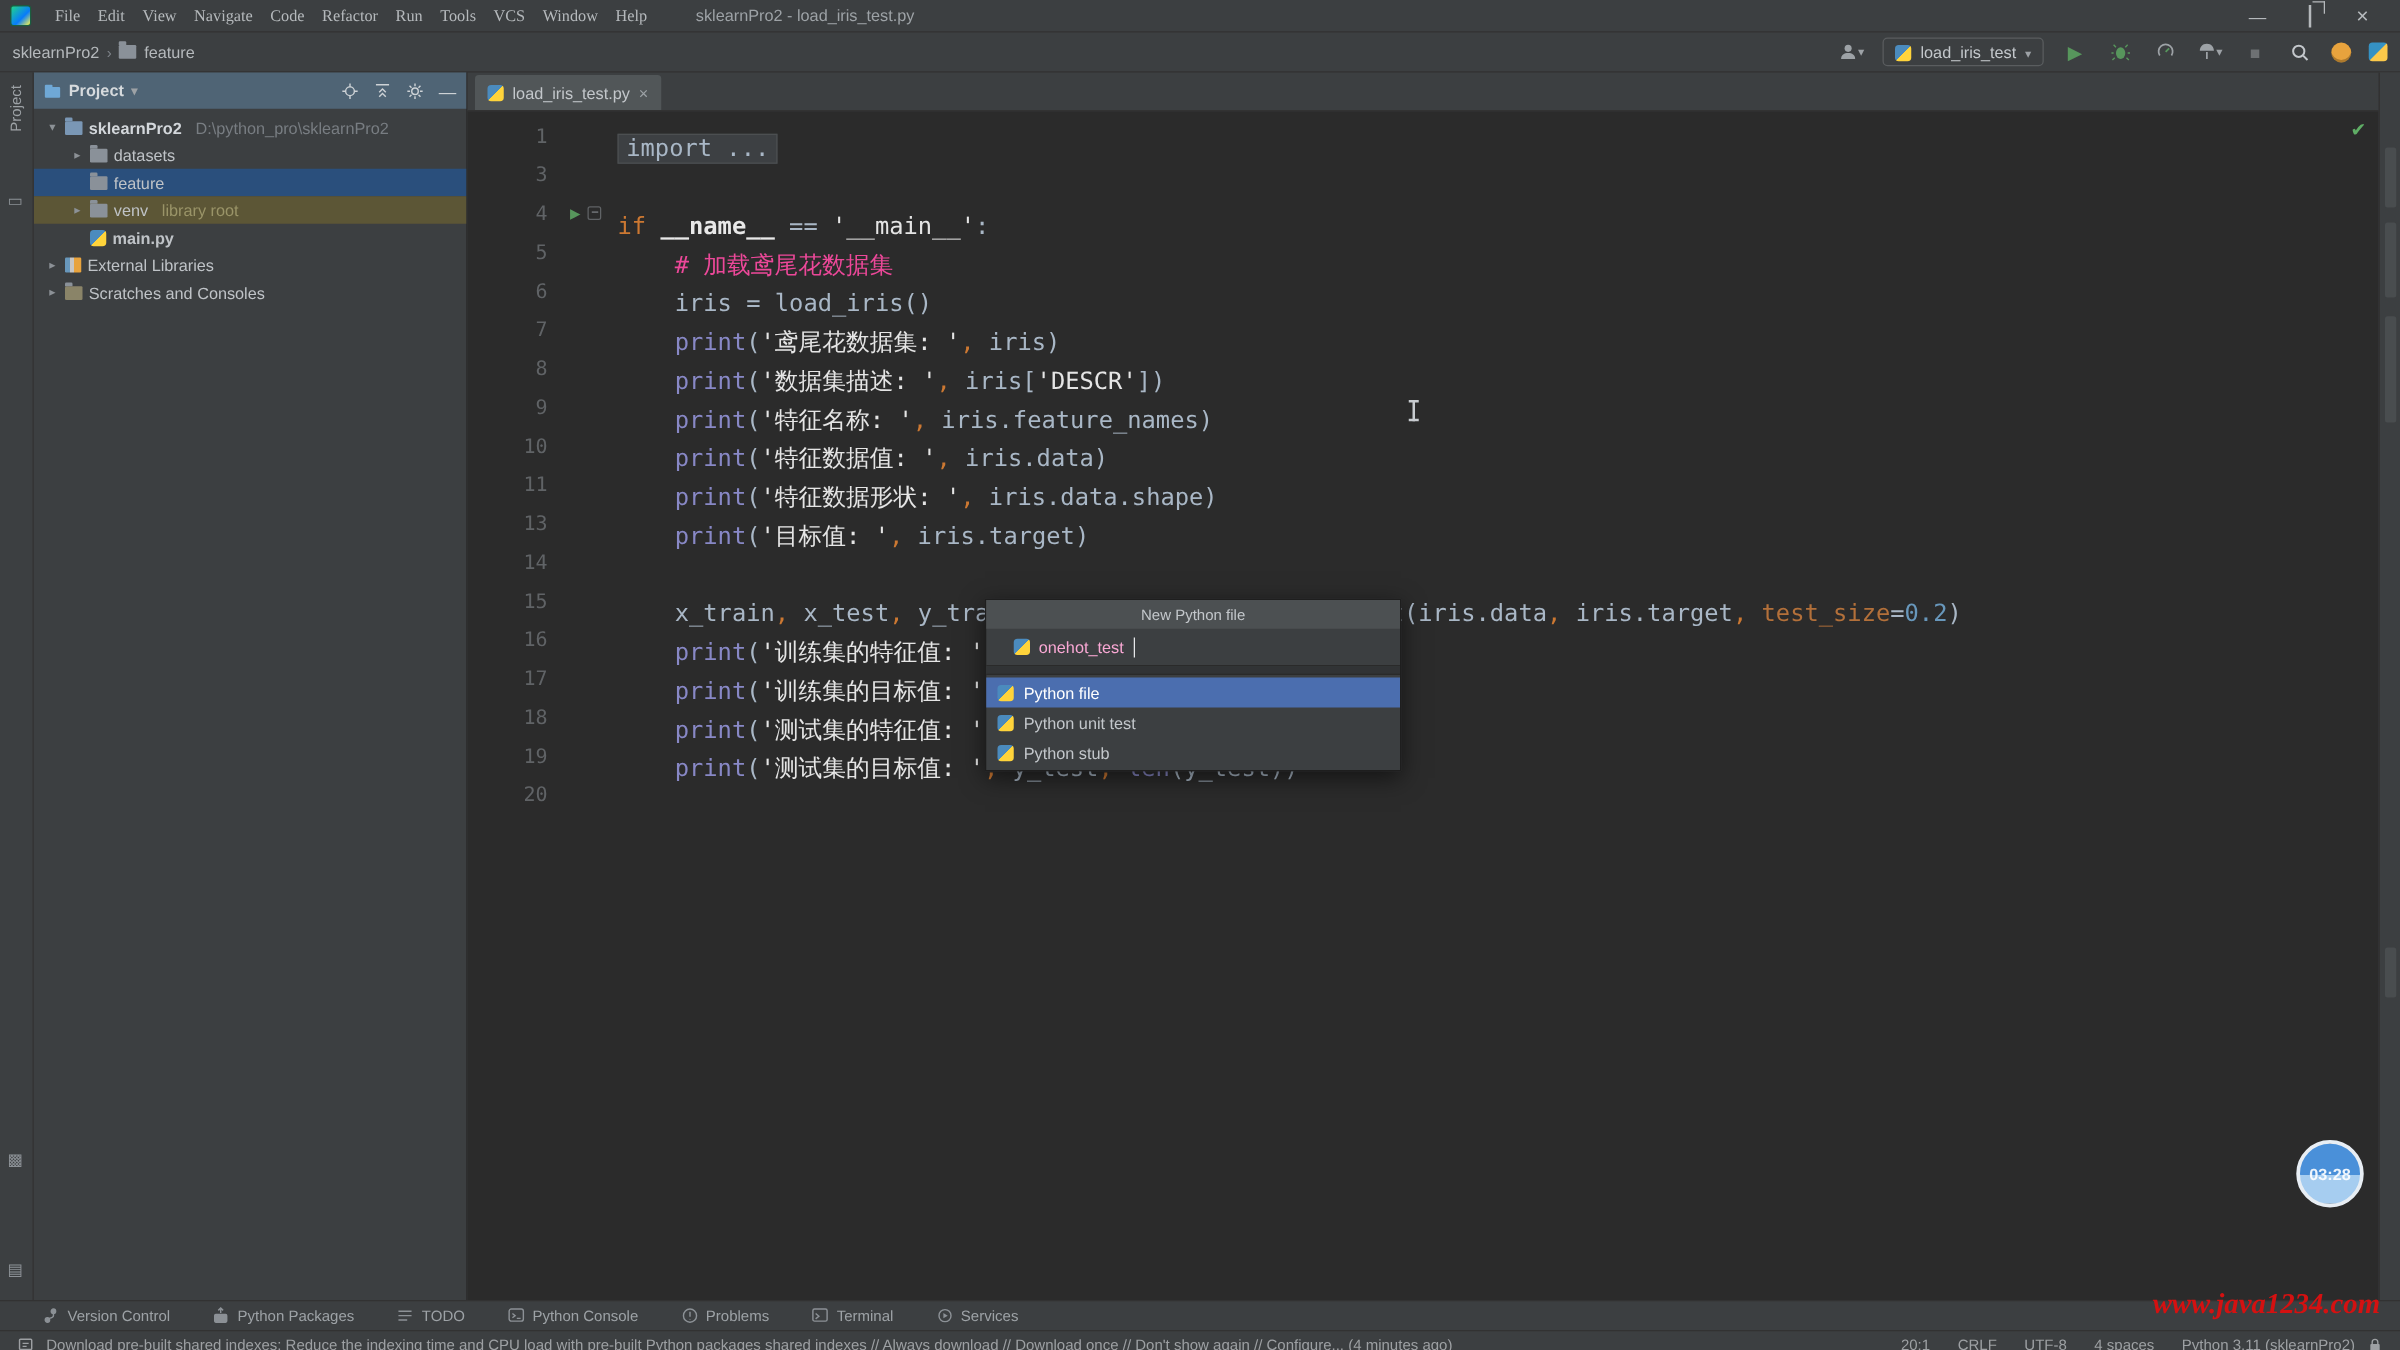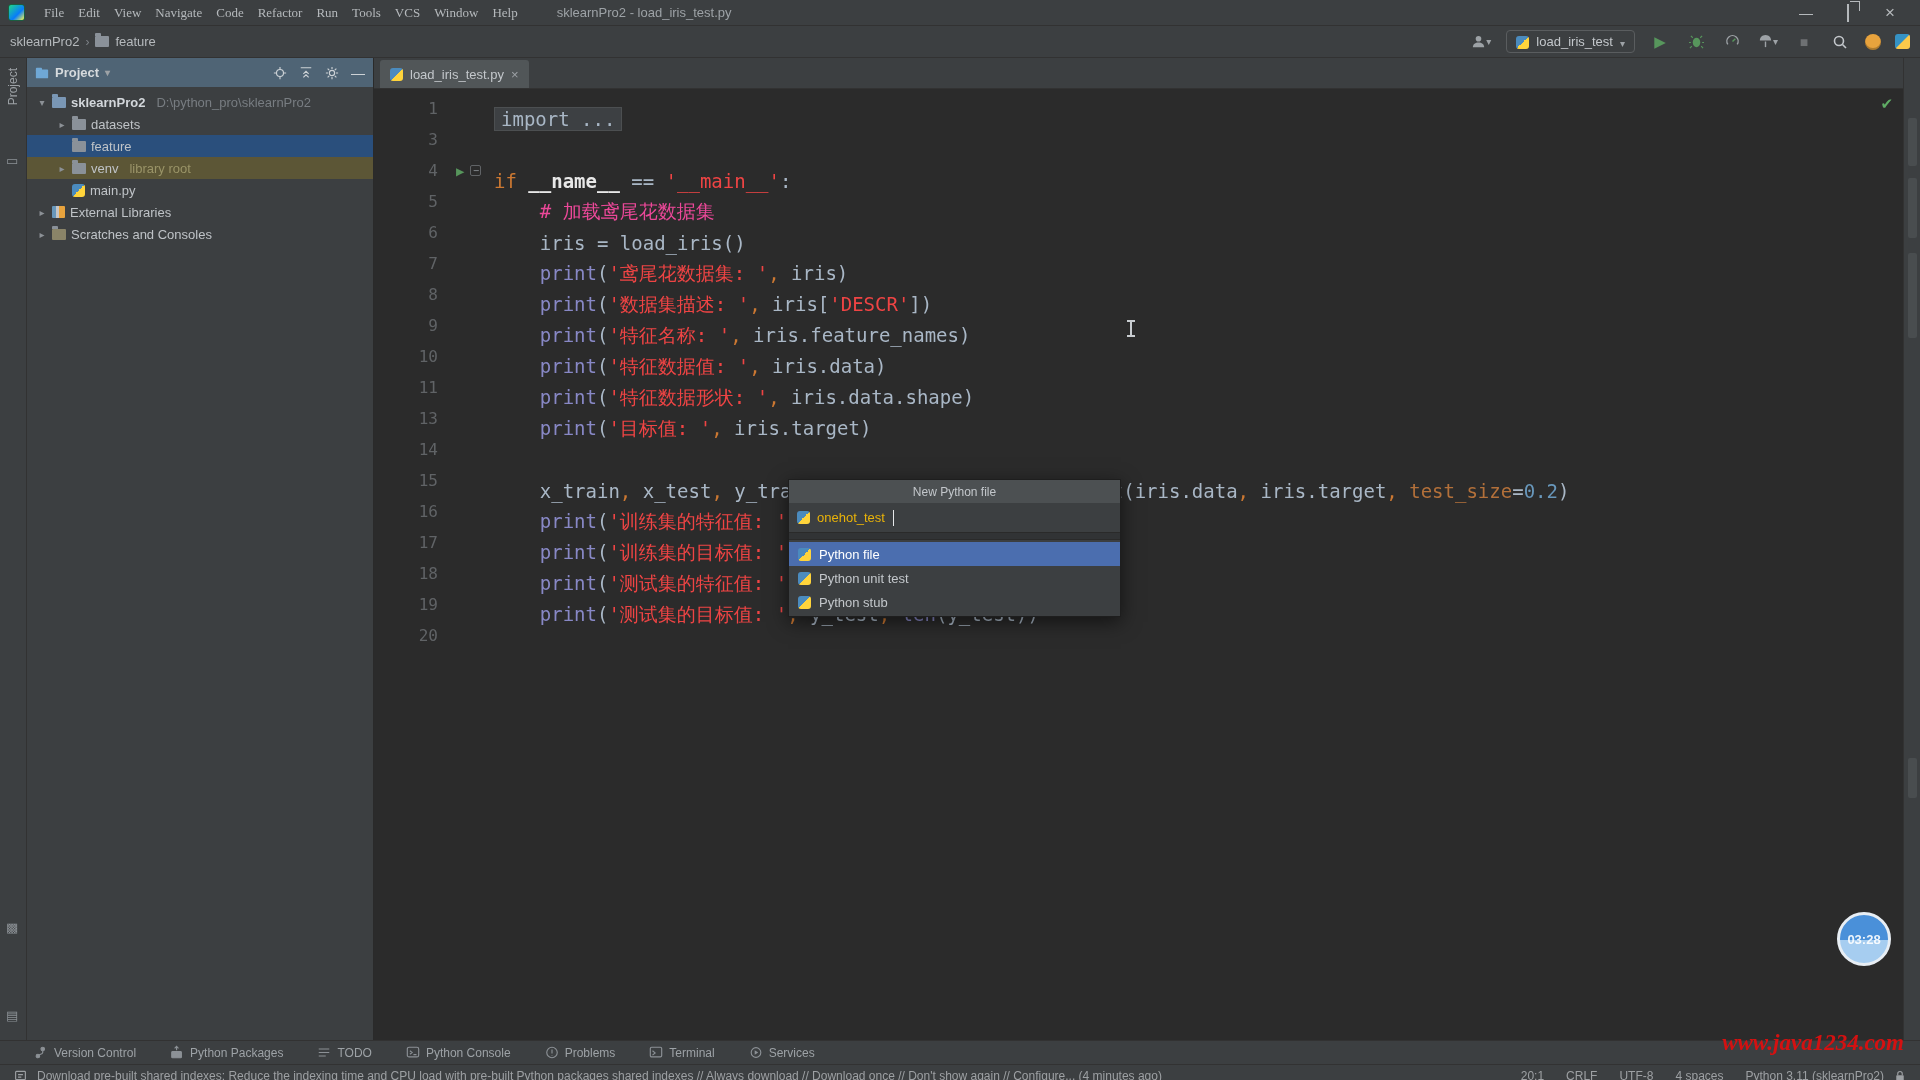--- a/index.html
+++ b/index.html
@@ -80,35 +80,35 @@
   .editor-check { position:absolute; right:10px; top:37px; color:#5fad65; font-size:15px; }
   .code { flex:1; position:relative; font-family:"DejaVu Sans Mono", monospace; font-size:19px; padding-top:4px; }
   .code-line { height:31px; display:flex; align-items:center; }
   .gutter { width:78px; flex:0 0 auto; text-align:right; padding-right:14px;
             color:#606366; font-size:16px; font-family:"DejaVu Sans Mono", monospace; }
   .gcol { width:42px; flex:0 0 auto; display:flex; align-items:center; gap:6px; padding-left:4px;}
   .run-arrow { color:#57965c; font-size:14px; line-height:1; }
   .fold-sq { width:11px; height:11px; border:1px solid #606366; border-radius:2px; color:#8c9196;
              font-size:10px; line-height:9px; text-align:center; }
   .ltext { white-space:pre;margin-top:20px; }
-  .sg-p { color:#a9b7c6; } .sg-k { color:#cc7832; } .sg-s { color:#ef4444; }
+  .sg-p { color:#a9b7c6; } .sg-k { color:#cc7832; } .sg-s { color:#e5e5e5; }
   .sg-c { color:#ec4899; } .sg-f { color:#8888c6; } .sg-n { color:#6897bb; }
   .sg-a { color:#b3703a; } .sg-w { color:#e8e8e8; font-weight:bold; }
   .sg-fold { background:#3d4043; border:1px solid #4c4f51; padding:0 6px; color:#a9b7c6; }
   .mouse-ibeam { position:absolute; left:756px; top:262px; width:2px; height:17px; background:#c8ccd0; }
   .mouse-ibeam::before, .mouse-ibeam::after { content:""; position:absolute; left:-3px; width:8px; height:2px; background:#c8ccd0; }
   .mouse-ibeam::before { top:0; } .mouse-ibeam::after { bottom:0; }
 
   
   .popup { position:absolute; left:788px; top:479px; width:333px; background:#3c3f41;
            border:1px solid #1e1e1e; box-shadow:0 5px 18px rgba(0,0,0,.55); z-index:30; font-size:13px; }
   .popup-header { height:23px; background:#4c5052; color:#c3c7cb; display:flex; align-items:center;
                   justify-content:center; font-size:12px; }
-  .popup-input { height:30px; display:flex; align-items:center; gap:7px; padding:0 8px;
-                 border-bottom:1px solid #2a2a2a; color:#eab308; }
+  .popup-input { height:30px; display:flex; align-items:center; gap:7px; padding:0 22px;
+                 border-bottom:1px solid #2a2a2a; color:#f9a8d4; }
   .caret { width:1px; height:16px; background:#e6e8ea; display:inline-block; margin-left:1px; }
   .popup-gap { height:7px; background:#313335; border-bottom:1px solid #2a2a2a; }
   .popup-list { padding:2px 0; }
   .popup-item { height:24px; display:flex; align-items:center; gap:8px; padding:0 9px; color:#c3c7cb; }
   .popup-item.selected { background:#4b6eaf; color:#ffffff; }
 
   
   .toolwin-bar { height:24px; border-top:1px solid #323232; display:flex; align-items:center;
                  gap:34px; padding-left:34px; font-size:12px; color:#9da2a6; }
   .toolwin-item { display:flex; align-items:center; gap:6px; }
@@ -244,21 +244,21 @@
             <span class="chev"></span>
             <span class="ic-folder"></span>
             <span class="">feature</span>
           </div>
           <div class="tree-row venv-row" style="padding-left: 30px;">
             <span class="chev">▸</span>
             <span class="ic-folder"></span>
             <span class="">venv</span>
             <span class="tree-suffix">library root</span>
           </div>
-          <div class="tree-row" style="padding-left: 30px;">
+          <div class="tree-row" style="padding-left: 30px; font-weight: bold;">
             <span class="chev"></span>
             <span class="ic-py"></span>
             <span class="">main.py</span>
           </div>
           <div class="tree-row" style="padding-left: 10px;">
             <span class="chev">▸</span>
             <span class="ic-libs"></span>
             <span class="">External Libraries</span>
           </div>
           <div class="tree-row" style="padding-left: 10px;">

